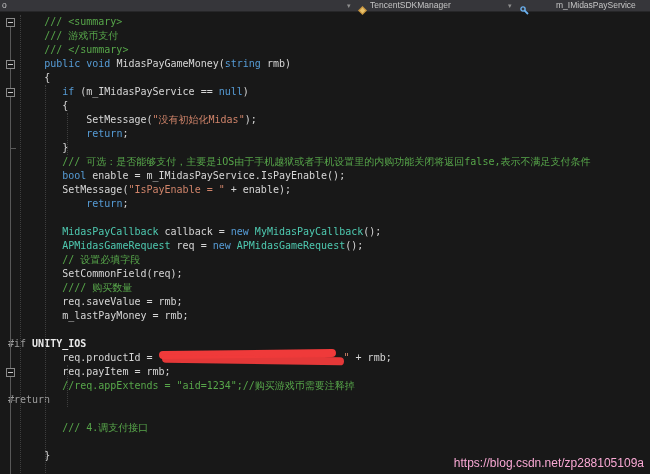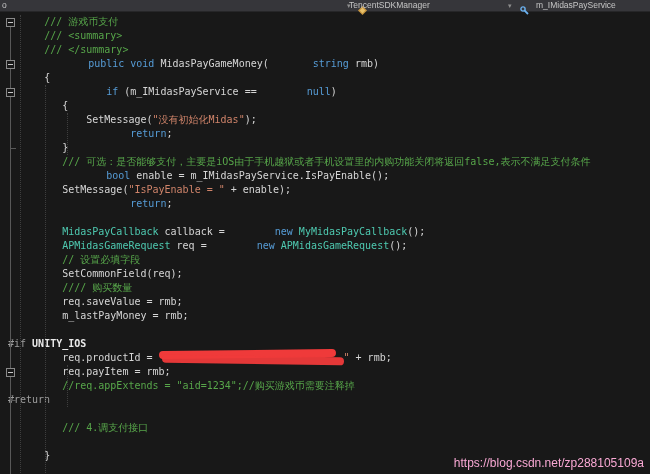--- a/index.html
+++ b/index.html
@@ -8,21 +8,21 @@
   
   #navbar{position:absolute;left:0;top:0;width:650px;height:11px;background:var(--navbg,#36363a);
           border-bottom:1px solid #262628;font-family:"Liberation Sans",sans-serif;}
   .nav-text{position:absolute;top:0;font-size:8.5px;line-height:11px;color:var(--navtext,#c5c5c5);white-space:nowrap;}
   .nav-arrow{position:absolute;top:0;font-size:7px;line-height:11px;color:#8f8f8f;}
   .nav-icon{position:absolute;top:1px;}
   
   #editor{position:absolute;left:0;top:11px;width:650px;height:463px;padding-top:4px;box-sizing:border-box;}
   .line{position:relative;height:14px;line-height:14px;font-size:10px;white-space:pre;color:var(--txt,#d6d6d6);padding-left:8px;}
   .tok-txt{color:var(--txt,#d6d6d6);}
-  .tok-kw{color:var(--kw,#569cd6);margin-left:44px;}
+  .tok-kw{color:var(--kw,#569cd6);}
   .tok-ty{color:var(--ty,#4ec9b0);}
   .tok-str{color:var(--str,#d0846a);}
   .tok-com{color:var(--com,#57a64a);}
   .tok-dir{color:var(--dir,#9d9d9d);}
   .tok-sym{color:#eaeaea;font-weight:bold;}
   .scribble{display:inline-block;position:relative;width:185px;height:12px;vertical-align:-2px;}
   .scribble::before{content:"";position:absolute;left:0;right:8px;top:-1px;height:8px;background:var(--scrib,#ef3a3a);
           border-radius:5px;transform:rotate(-0.7deg);}
   .scribble::after{content:"";position:absolute;left:3px;right:0;top:5px;height:8px;background:var(--scrib,#ef3a3a);
           border-radius:5px;transform:rotate(0.9deg);opacity:.95;}
@@ -45,36 +45,36 @@
   <div id="navbar">
     <span class="nav-text" style="left:2px;">o</span>
 
     <span class="nav-arrow" style="left:347px;">▾</span>
     <span class="nav-icon" style="left:358px;">
       <svg width="9" height="9" viewBox="0 0 9 9">
           <polygon points="4.5,0 9,4.5 4.5,9 0,4.5" fill="#c9973f"></polygon>
           <polygon points="4.5,1.8 7.2,4.5 4.5,7.2 1.8,4.5" fill="#e8c06a"></polygon>
         </svg>
     </span>
-    <span class="nav-text" style="left:349px;text-align:center;">TencentSDKManager</span>
+    <span class="nav-text" style="left:370px;text-align:center;">TencentSDKManager</span>
 
     <span class="nav-arrow" style="left:508px;">▾</span>
     <span class="nav-icon" style="left:520px;">
       <svg width="9" height="9" viewBox="0 0 9 9">
           <circle cx="3" cy="3" r="2.1" fill="none" stroke="#6cb2f0" stroke-width="1.4"></circle>
           <line x1="4.4" y1="4.4" x2="8" y2="8" stroke="#6cb2f0" stroke-width="1.8"></line>
         </svg>
     </span>
-    <span class="nav-text" style="left:536px;">m_IMidasPayService</span>
+    <span class="nav-text" style="left:556px;">m_IMidasPayService</span>
   </div>
 
   <div id="editor">
     <div id="lines">
+        <div class="line"><span class="tok-txt">      </span><span class="tok-com">/// &lt;summary&gt;</span></div>
         <div class="line"><span class="tok-txt">      </span><span class="tok-com">/// 游戏币支付</span></div>
-        <div class="line"><span class="tok-txt">      </span><span class="tok-com">/// &lt;summary&gt;</span></div>
         <div class="line"><span class="tok-txt">      </span><span class="tok-com">/// &lt;/summary&gt;</span></div>
         <div class="line"><span class="tok-txt">      </span><span class="tok-kw">public void </span><span class="tok-txt">MidasPayGameMoney(</span><span class="tok-kw">string</span><span class="tok-txt"> rmb)</span></div>
         <div class="line"><span class="tok-txt">      </span><span class="tok-txt">{</span></div>
         <div class="line"><span class="tok-txt">         </span><span class="tok-kw">if</span><span class="tok-txt"> (m_IMidasPayService == </span><span class="tok-kw">null</span><span class="tok-txt">)</span></div>
         <div class="line"><span class="tok-txt">         </span><span class="tok-txt">{</span></div>
         <div class="line"><span class="tok-txt">             </span><span class="tok-txt">SetMessage(</span><span class="tok-str">"没有初始化Midas"</span><span class="tok-txt">);</span></div>
         <div class="line"><span class="tok-txt">             </span><span class="tok-kw">return</span><span class="tok-txt">;</span></div>
         <div class="line"><span class="tok-txt">         </span><span class="tok-txt">}</span></div>
         <div class="line"><span class="tok-txt">         </span><span class="tok-com">/// 可选：是否能够支付，主要是iOS由于手机越狱或者手机设置里的内购功能关闭将返回false,表示不满足支付条件</span></div>
         <div class="line"><span class="tok-txt">         </span><span class="tok-kw">bool</span><span class="tok-txt"> enable = m_IMidasPayService.IsPayEnable();</span></div>

